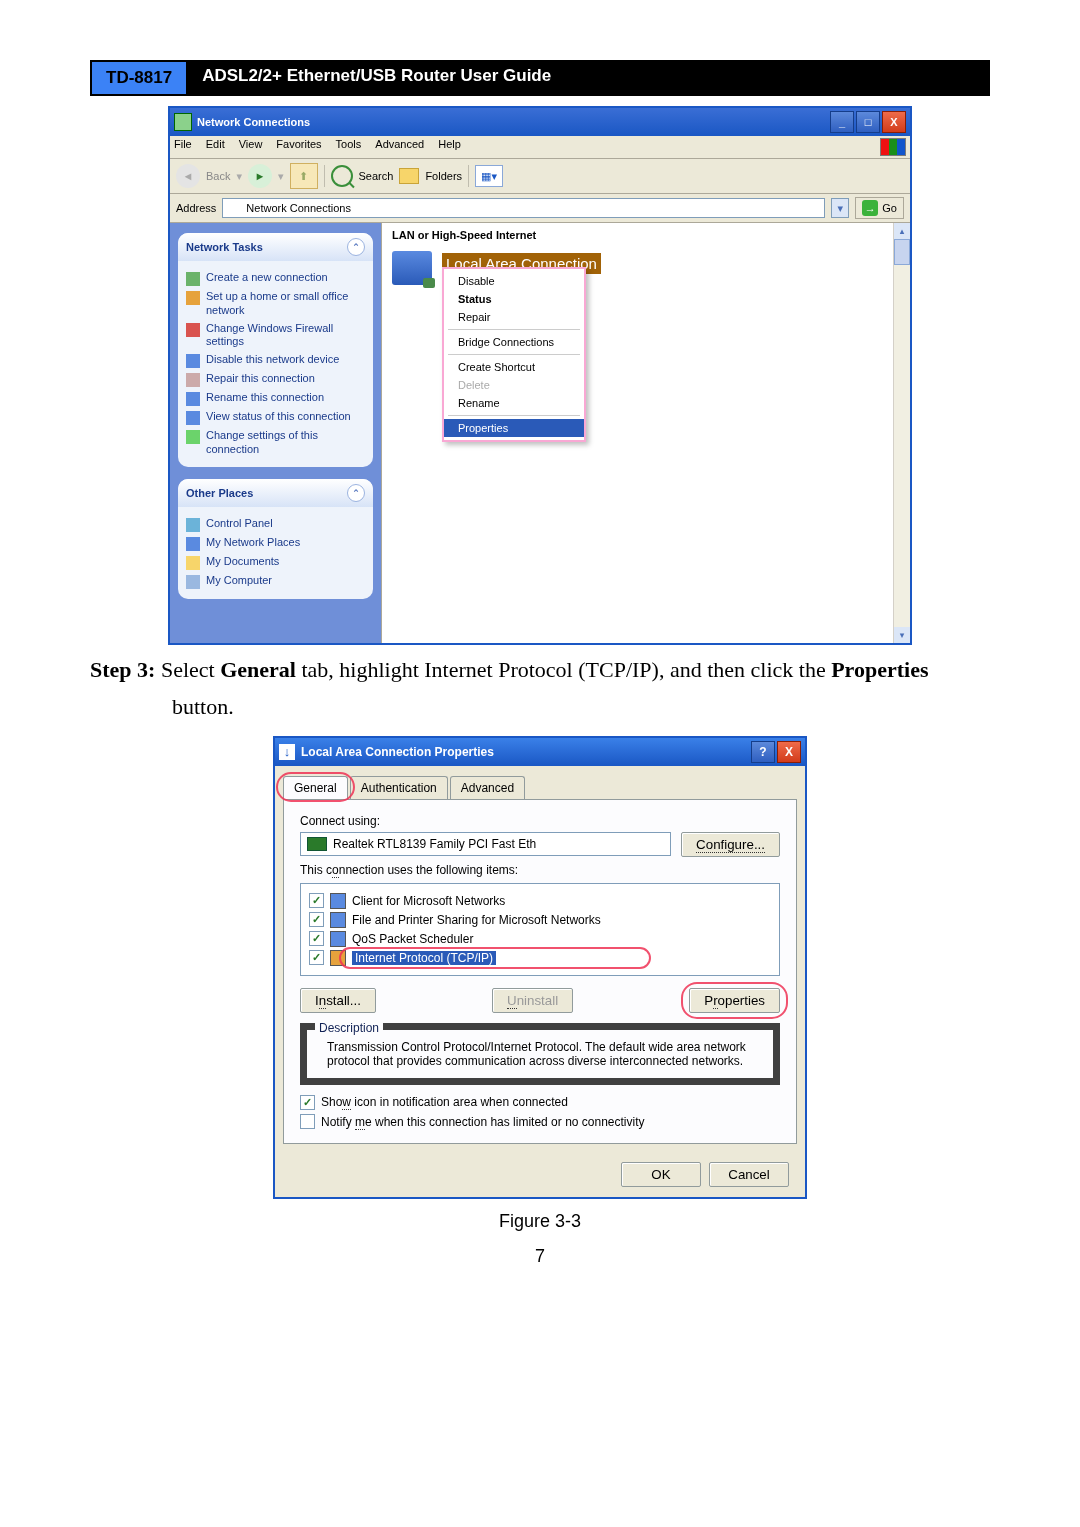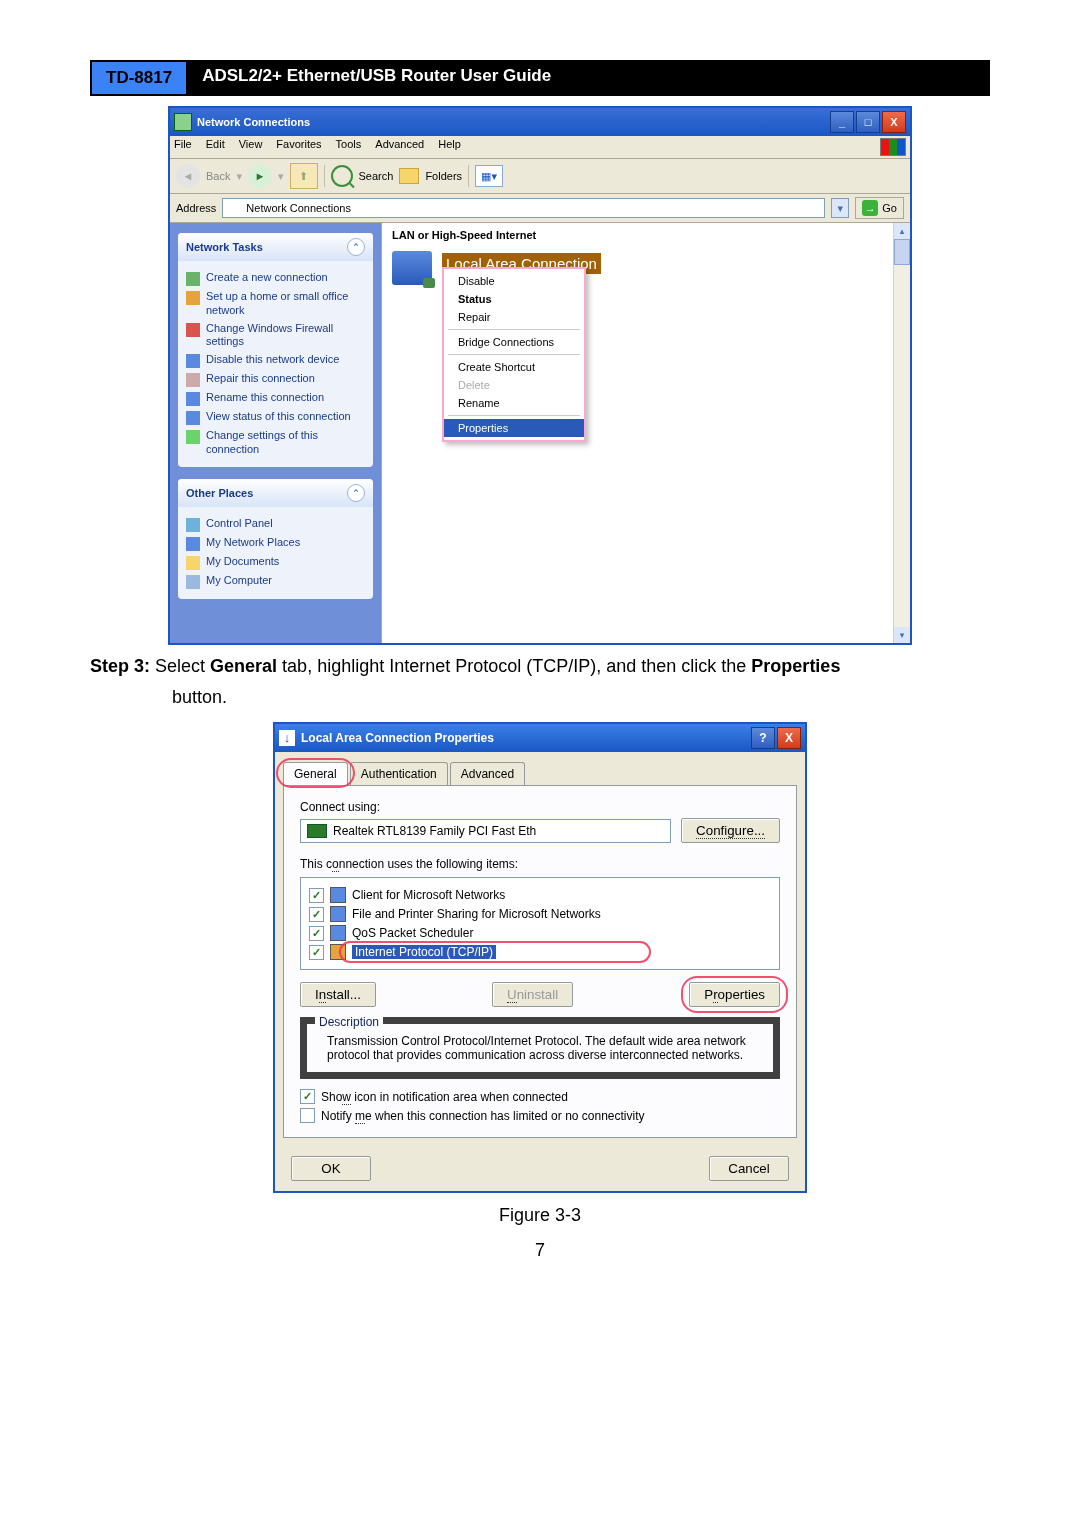--- a/index.html
+++ b/index.html
@@ -25,68 +25,68 @@
 .srch{width:18px;height:18px;border:2px solid #3a8f3a;border-radius:50%;display:inline-block;position:relative}
 .srch:after{content:"";position:absolute;width:7px;height:2px;background:#3a8f3a;transform:rotate(45deg);right:-4px;bottom:-1px}
 .fld{width:18px;height:14px;background:#f7d56a;border:1px solid #c9a438;display:inline-block}
 .views{width:26px;height:20px;border:1px solid #8aa8d8;background:#fff;display:inline-flex;align-items:center;justify-content:center;color:#1a57c4}
 .addrbar{background:#ece9d8;border-bottom:1px solid #aca899;padding:3px 6px;display:flex;align-items:center;gap:6px}
 .addrbox{flex:1;background:#fff;border:1px solid #7f9db9;padding:2px 4px;display:flex;align-items:center;gap:5px}
 .gobtn{background:#ece9d8;border:1px solid #aca899;padding:2px 6px;display:flex;align-items:center;gap:4px}
 .gobtn .gi{width:16px;height:16px;background:#3bb23b;border-radius:3px;display:inline-flex;align-items:center;justify-content:center;color:#fff;font-weight:bold}
 .body{display:flex;height:420px}
 .sidebar{width:195px;background:#6f8fd8;padding:10px 8px;overflow:hidden}
-.panel{background:#eef3fb;border-radius:4px;margin-bottom:12px;overflow:hidden}
+.panel{background:#eef3fb;border-radius:10px;margin-bottom:12px;overflow:hidden}
 .phead{background:linear-gradient(#fff,#d7e3f7);padding:5px 8px;font-weight:bold;color:#1a3a8a;display:flex;align-items:center}
 .phead .chev{margin-left:auto;width:16px;height:16px;border:1px solid #9bb3df;border-radius:50%;background:#fff;display:inline-flex;align-items:center;justify-content:center;font-size:9px;color:#5a7ac0}
 .pbody{padding:6px 8px}
 .pbody .pi{display:flex;gap:6px;margin:4px 0;color:#1a3a8a;line-height:1.25}
 .pbody .pi .picn{width:14px;height:14px;flex-shrink:0;display:inline-block;margin-top:1px}
 .main{flex:1;background:#fff;position:relative;border-left:1px solid #aca899}
 .scrollbar{position:absolute;right:0;top:0;bottom:0;width:16px;background:#f1efe2;border-left:1px solid #d4d0c8}
 .scrollbar .thumb{width:100%;height:26px;background:#c7d4ef;border:1px solid #8aa8d8;box-sizing:border-box}
 .scrollbar .arr{position:absolute;width:100%;height:16px;background:#dbe6f7;display:flex;align-items:center;justify-content:center;font-size:9px;color:#4a6fb8}
 .cat{font-weight:bold;padding:6px 10px}
 .lanicon{width:40px;height:34px;background:linear-gradient(#5a8ae0,#2a5ab8);margin:4px 10px;border-radius:3px;position:relative}
 .lanicon:after{content:"";position:absolute;right:-3px;bottom:-3px;width:12px;height:10px;background:#4a8a4a;border-radius:2px}
 .ctxmenu{position:absolute;left:60px;top:44px;background:#fff;border:2px solid #f9a8d4;box-shadow:3px 3px 5px rgba(0,0,0,.25);padding:3px 0;font-size:11px;width:140px}
 .ctxmenu .mi{padding:3px 14px}
 .ctxmenu .mi.sel{background:#2a5ab8;color:#fff}
 .ctxmenu .mi.dis{color:#aaa}
 .ctxmenu .mi.bold{font-weight:bold}
 .ctxmenu hr{border:none;border-top:1px solid #ccc;margin:3px 4px}
 .laclabel{position:absolute;left:60px;top:30px;background:#a16207;color:#fff;padding:2px 4px;font-size:15px}
 .fig{text-align:center;font-family:Arial;font-size:18px;margin:12px 0}
-.para{font-family:Liberation Sans, sans-serif;font-size:18px;line-height:1.7;margin:6px 0;text-align:justify}
+.para{font-family:Liberation Serif, serif;font-size:22px;line-height:1.7;margin:6px 0;text-align:justify}
 .para .indent{margin-left:82px;display:block}
 .dialog{width:530px;margin:10px auto 0;border:2px solid #1a57c4;background:#ece9d8;font-size:12px;font-family:Tahoma,Arial}
 .dialog .titlebar{background:linear-gradient(#3a80e8,#1a57c4)}
 .dialog .help{width:22px;height:20px;background:linear-gradient(#5c89db,#2f5fc0);color:#fff;border:1px solid #153d8a;display:flex;align-items:center;justify-content:center;margin-left:2px;font-weight:bold}
 .tabs{display:flex;padding:10px 8px 0}
 .tab{background:#ece9d8;border:1px solid #919b9c;border-bottom:none;padding:4px 10px;border-radius:3px 3px 0 0;margin-right:2px}
 .tab.act{background:#fcfcfe;position:relative;z-index:2}
 .tab.act:before{content:"";position:absolute;left:-8px;right:-8px;top:-5px;bottom:-3px;border:2px solid #e35;border-radius:16px;pointer-events:none;opacity:.85}
 .tabbody{background:#fcfcfe;border:1px solid #919b9c;margin:0 8px 8px;padding:14px 16px}
 .fieldlabel{margin-bottom:4px}
-.adapterrow{display:flex;gap:10px;align-items:flex-end;margin-bottom:14px}
+.adapterrow{display:flex;gap:10px;align-items:center;margin-bottom:6px}
 .adapterbox{flex:1;background:#fff;border:1px solid #7f9db9;padding:4px 6px;display:flex;align-items:center;gap:6px}
 .adaptericon{width:18px;height:12px;background:#2a7a2a;border:1px solid #153;display:inline-block}
 .btn{background:#ece9d8;border:1px solid #919b9c;padding:4px 14px;border-radius:2px;box-shadow:inset 1px 1px 0 #fff}
 .listbox{background:#fff;border:1px solid #7f9db9;padding:6px 8px;margin:6px 0 12px}
 .listbox .li{display:flex;align-items:center;gap:6px;margin:3px 0;position:relative}
 .chk{width:13px;height:13px;border:1px solid #7f9db9;background:#fff;display:inline-flex;align-items:center;justify-content:center;font-size:11px;color:#2a7a2a;font-weight:bold}
 .proticon{width:14px;height:14px;display:inline-block;border:1px solid #555}
 .li.sel .txt{background:#2a5ab8;color:#fff;padding:0 3px}
 .li.sel .ring{position:absolute;left:30px;right:120px;top:-3px;bottom:-3px;border:2px solid #e35;border-radius:12px;pointer-events:none;opacity:.85}
 .btnrow{display:flex;justify-content:space-between;margin-bottom:10px}
 .propring{position:relative}
 .propring:before{content:"";position:absolute;left:-8px;right:-8px;top:-6px;bottom:-6px;border:2px solid #e35;border-radius:16px;pointer-events:none;opacity:.85}
 .groupbox{border:7px solid #404040;padding:10px 20px;margin:8px 0;position:relative}
 .groupbox .gt{position:absolute;top:-9px;left:8px;background:#fcfcfe;padding:0 4px;color:#125;}
-.dlgbtns{display:flex;justify-content:space-between;gap:8px;padding:10px 16px}
+.dlgbtns{display:flex;justify-content:flex-end;gap:8px;padding:10px 16px}
 .pagenum{text-align:center;font-size:18px;margin-top:14px}
 .dotted{border-bottom:1px dotted #333}
 </style>
 </head>
 <body>
 
 <div class="page">
   <div class="doc-header">
     <div class="doc-model">TD-8817</div>
     <div class="doc-title">ADSL2/2+ Ethernet/USB Router User Guide</div>

